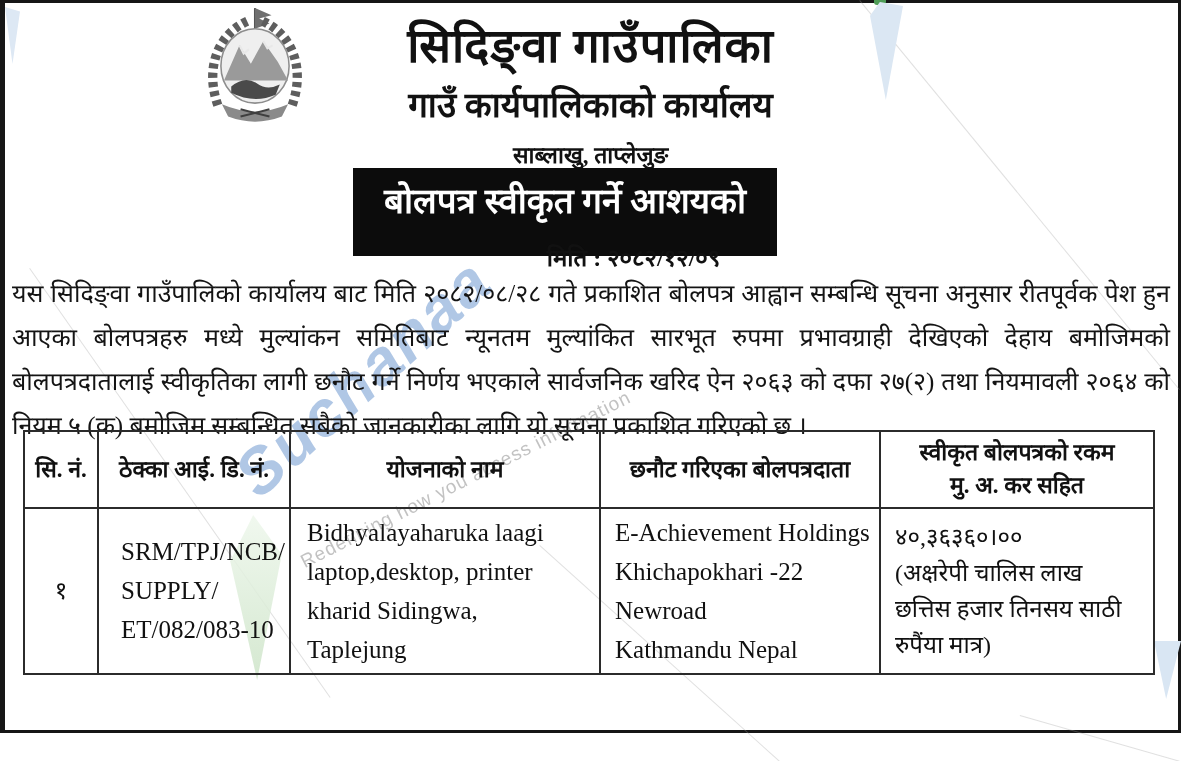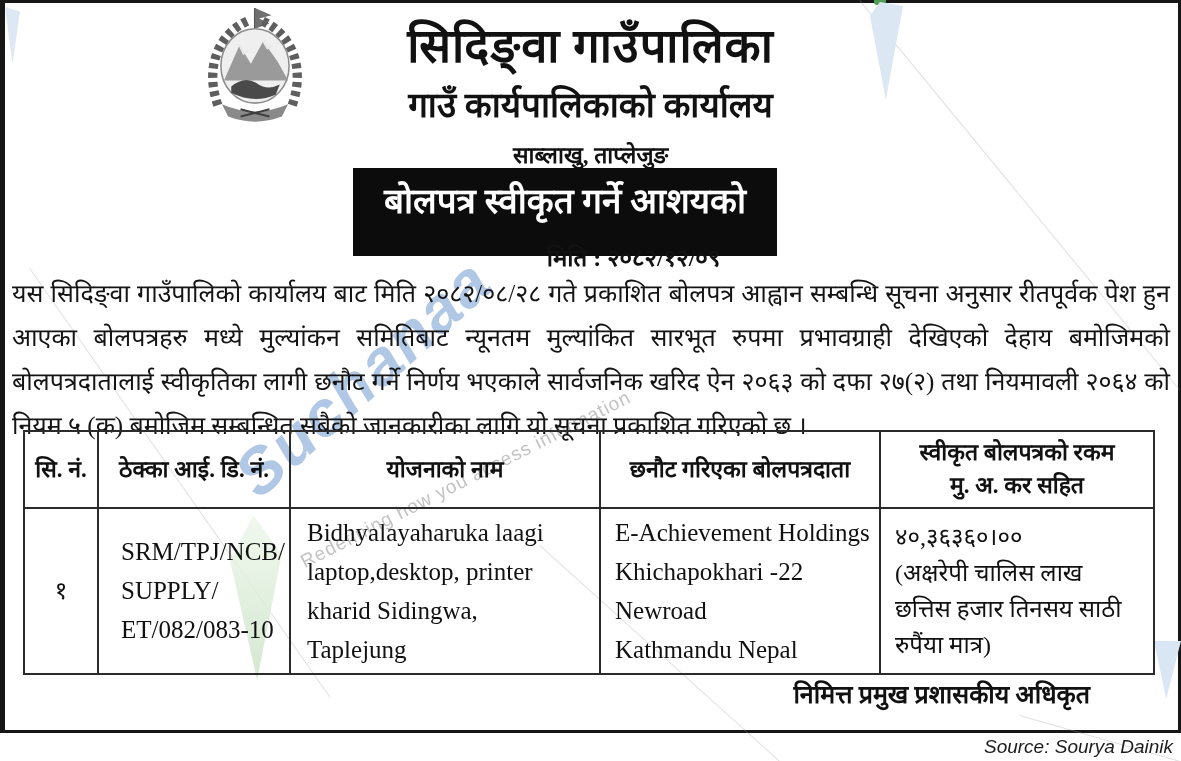--- a/index.html
+++ b/index.html
@@ -138,17 +138,15 @@
 Khichapokhari -22 Newroad
 Kathmandu Nepal</td>
         <td class="td-amount">४०,३६३६०।००
 (अक्षरेपी चालिस लाख
 छत्तिस हजार तिनसय साठी
 रुपैंया मात्र)</td>
       </tr>
     </tbody>
   </table>
 
-  <div class="abs signature">निमित्त प्रमुख प्रशासकीय अधिकृत</div>
 
-  <div class="abs source">Source: Sourya Dainik</div>
 
 </div>
 
 </body></html>

